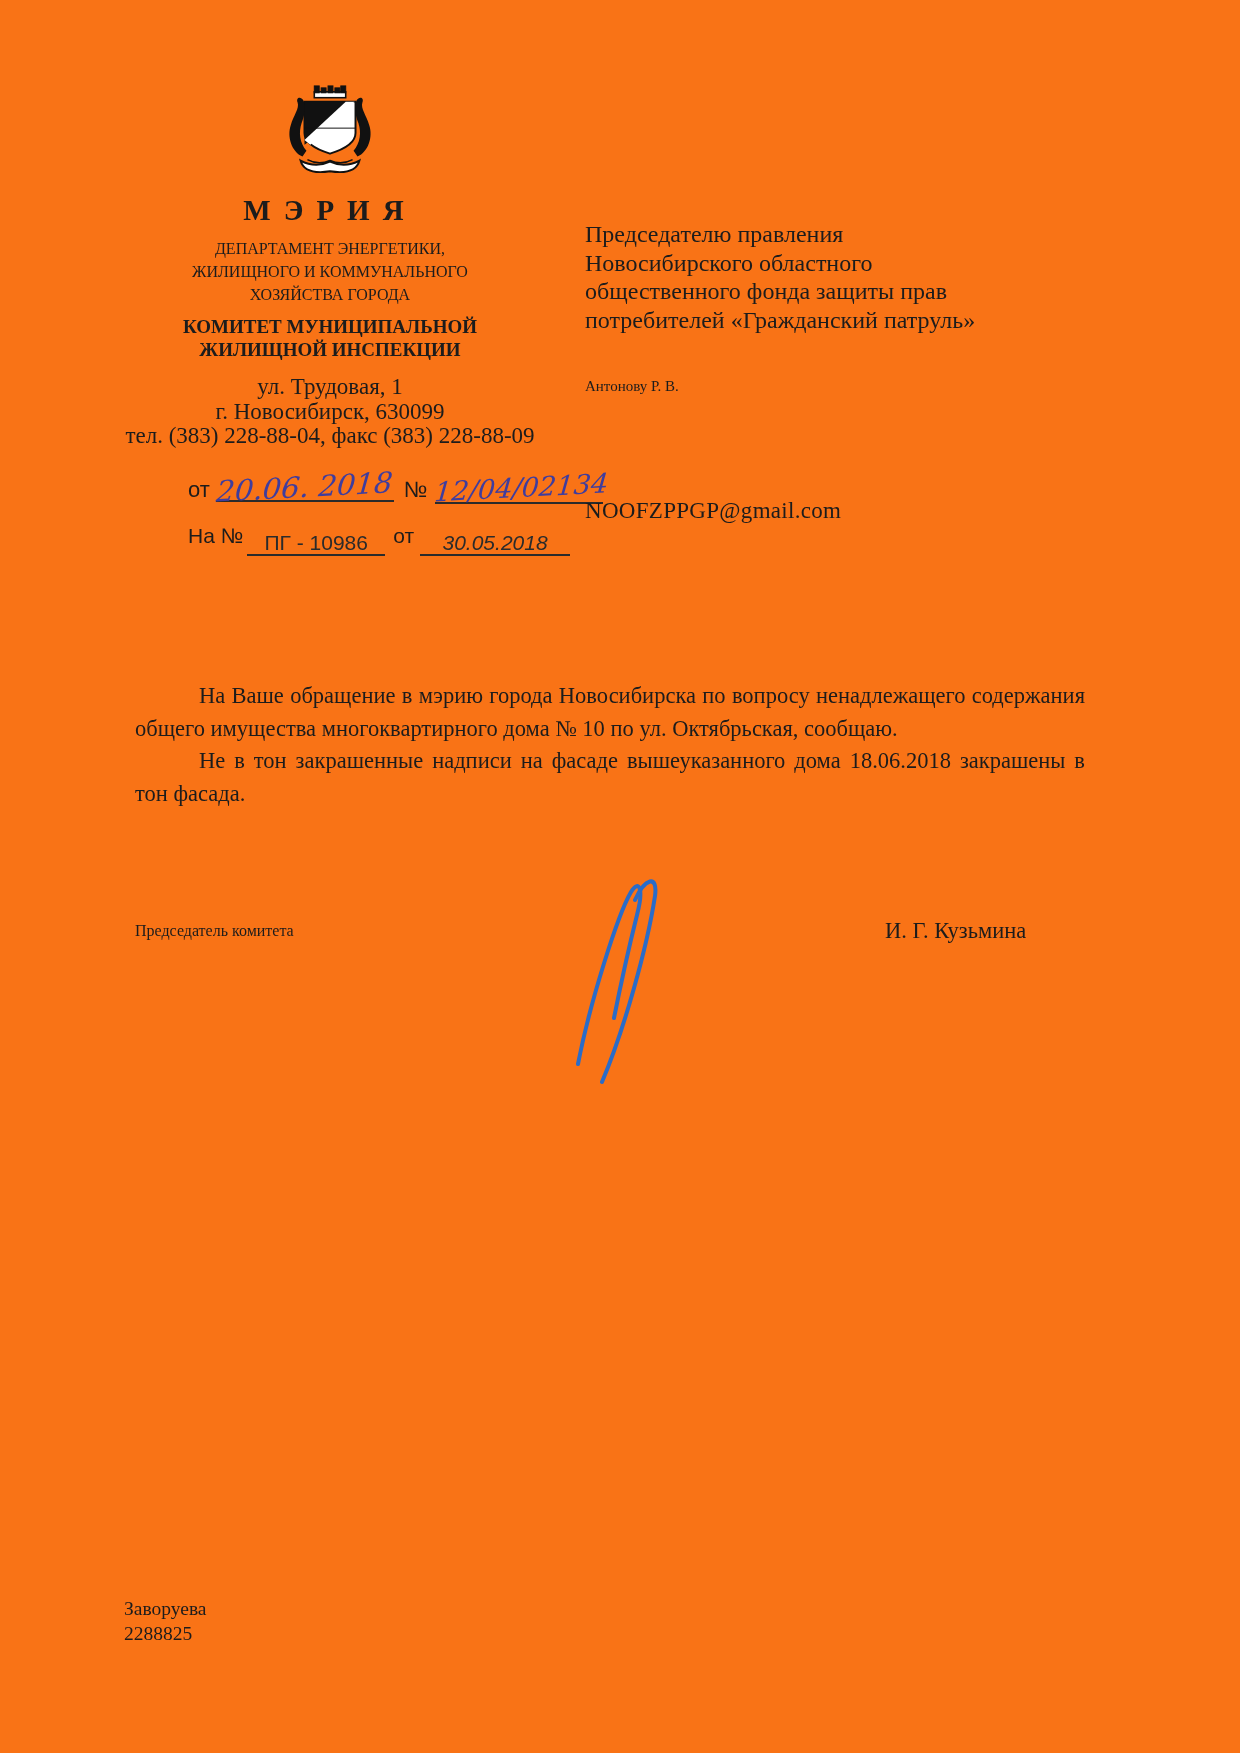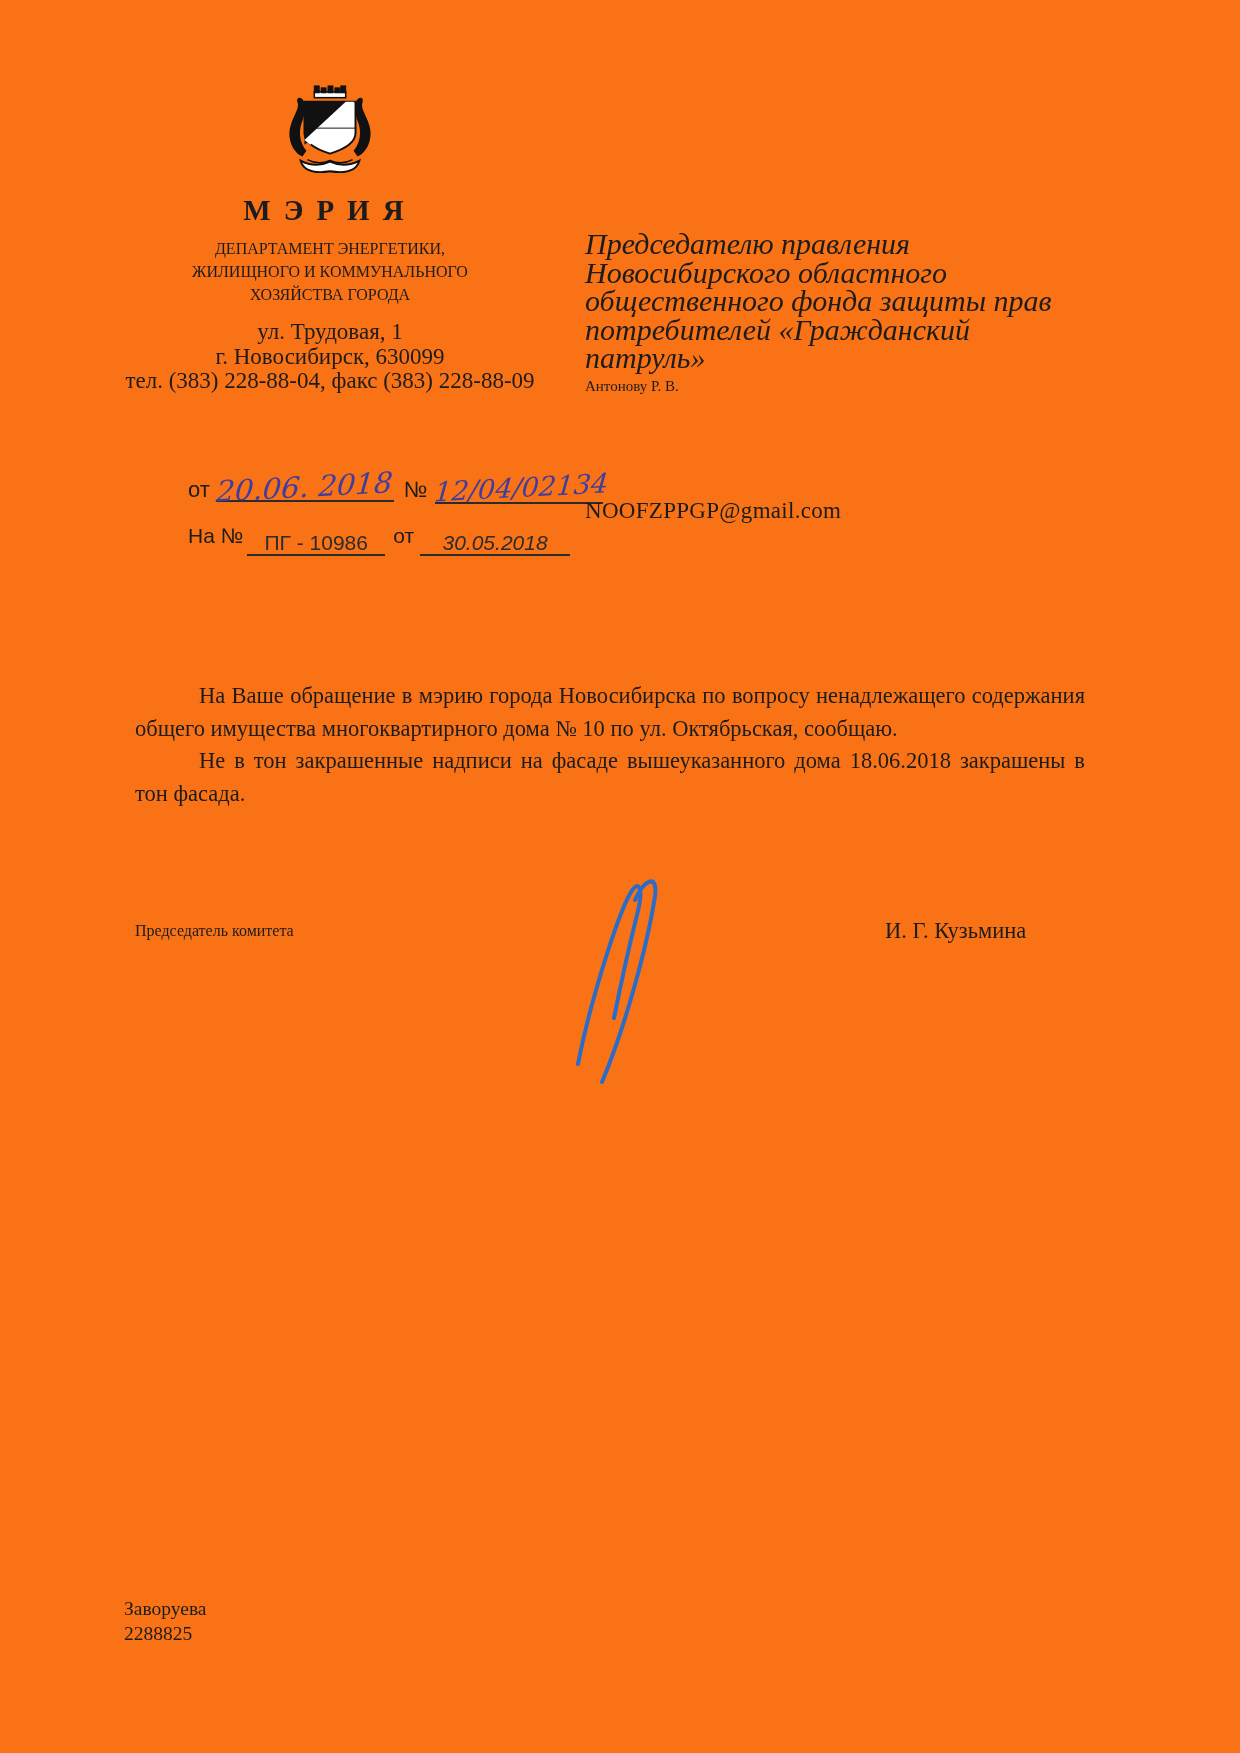--- a/index.html
+++ b/index.html
@@ -49,21 +49,21 @@
   .hw {
     display: inline-block;
     font-family: "DejaVu Serif", serif; font-style: italic;
     color: #3f3d9e; font-size: 29px; white-space: nowrap;
     transform: skewX(-8deg) rotate(-3deg);
   }
   .hw-number { font-size: 27px; }
   .reply-text { font-family: "Liberation Sans", sans-serif; font-size: 21px; color: #2b2b2b; position: relative; top: 7px;}
 
   
-  .recipient { left: 585px; top: 230px; width: 470px; font-size: 30px; font-style: italic; }
+  .recipient { left: 585px; top: 220px; width: 470px; font-size: 24px; }
   .recipient-line { line-height: 28.5px; }
   .recipient-name { left: 585px; top: 378px; font-size: 15px; }
   .recipient-email { left: 585px; top: 498px; font-size: 23px; letter-spacing: 0.3px; }
 
   
   .body-text { left: 135px; top: 680px; width: 950px; font-size: 22.5px; line-height: 32.5px; text-align: justify; }
   .body-text p { margin: 0; text-indent: 64px; }
 
   
   .sig-title { left: 135px; top: 922px; font-size: 16px; }
@@ -104,20 +104,24 @@
     </svg>
 
     <div class="org-title">МЭРИЯ</div>
 
     <div>
       <div class="dept-line">ДЕПАРТАМЕНТ ЭНЕРГЕТИКИ,</div>
       <div class="dept-line">ЖИЛИЩНОГО И КОММУНАЛЬНОГО</div>
       <div class="dept-line">ХОЗЯЙСТВА ГОРОДА</div>
     </div>
 
+    <div class="committee">
+      <div class="dept-line">КОМИТЕТ МУНИЦИПАЛЬНОЙ</div>
+      <div class="dept-line">ЖИЛИЩНОЙ ИНСПЕКЦИИ</div>
+    </div>
 
     <div class="addr">
       <div class="addr-line">ул. Трудовая, 1</div>
       <div class="addr-line">г. Новосибирск, 630099</div>
       <div class="addr-line">тел. (383) 228-88-04, факс (383) 228-88-09</div>
     </div>
   </div>
 
   <div class="abs ref1">
     <span>от</span><span class="blank blank-date"><span class="hw">20.06. 2018</span></span><span>№</span><span class="blank blank-number"><span class="hw hw-number">12/04/02134</span></span>

